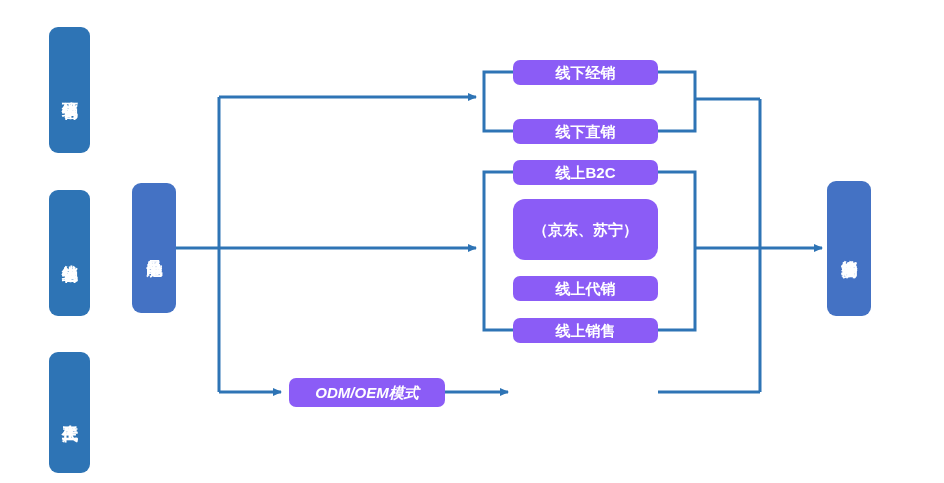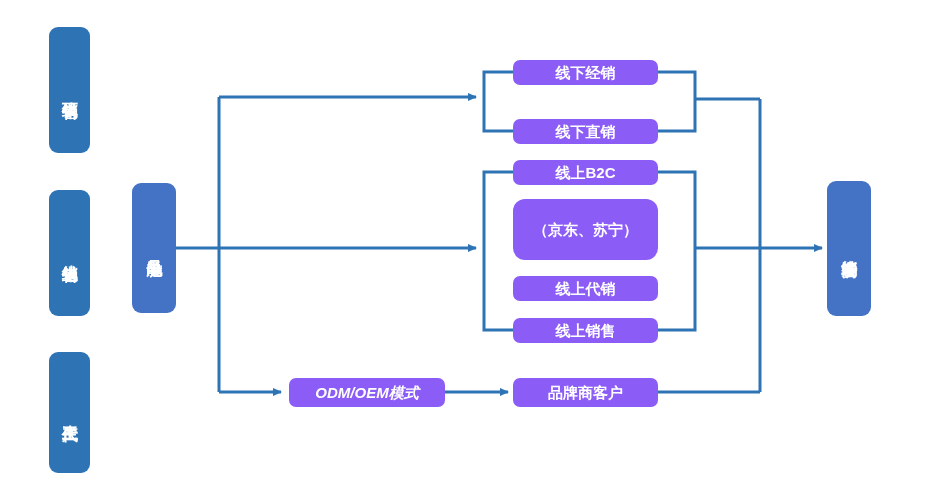--- a/index.html
+++ b/index.html
@@ -152,21 +152,18 @@
   </div>
 
   <div class="node channel" style="left:513px; top:318px; width:145px; height:25px;">
     <span>线上销售</span>
   </div>
 
   <div class="node channel" style="left:289px; top:378px; width:156px; height:29px;font-style:italic;">
     <span>ODM/OEM模式</span>
   </div>
 
-  <div class="node channel" style="left:513px; top:378px; width:145px; height:29px;">
-    <span>品牌商客户</span>
-  </div>
 
   <div class="node vlabel terminal-node" style="left:827px; top:181px; width:44px; height:135px;">
     <span>终端消费者</span>
   </div>
 
 </div>
 
 </body></html>

